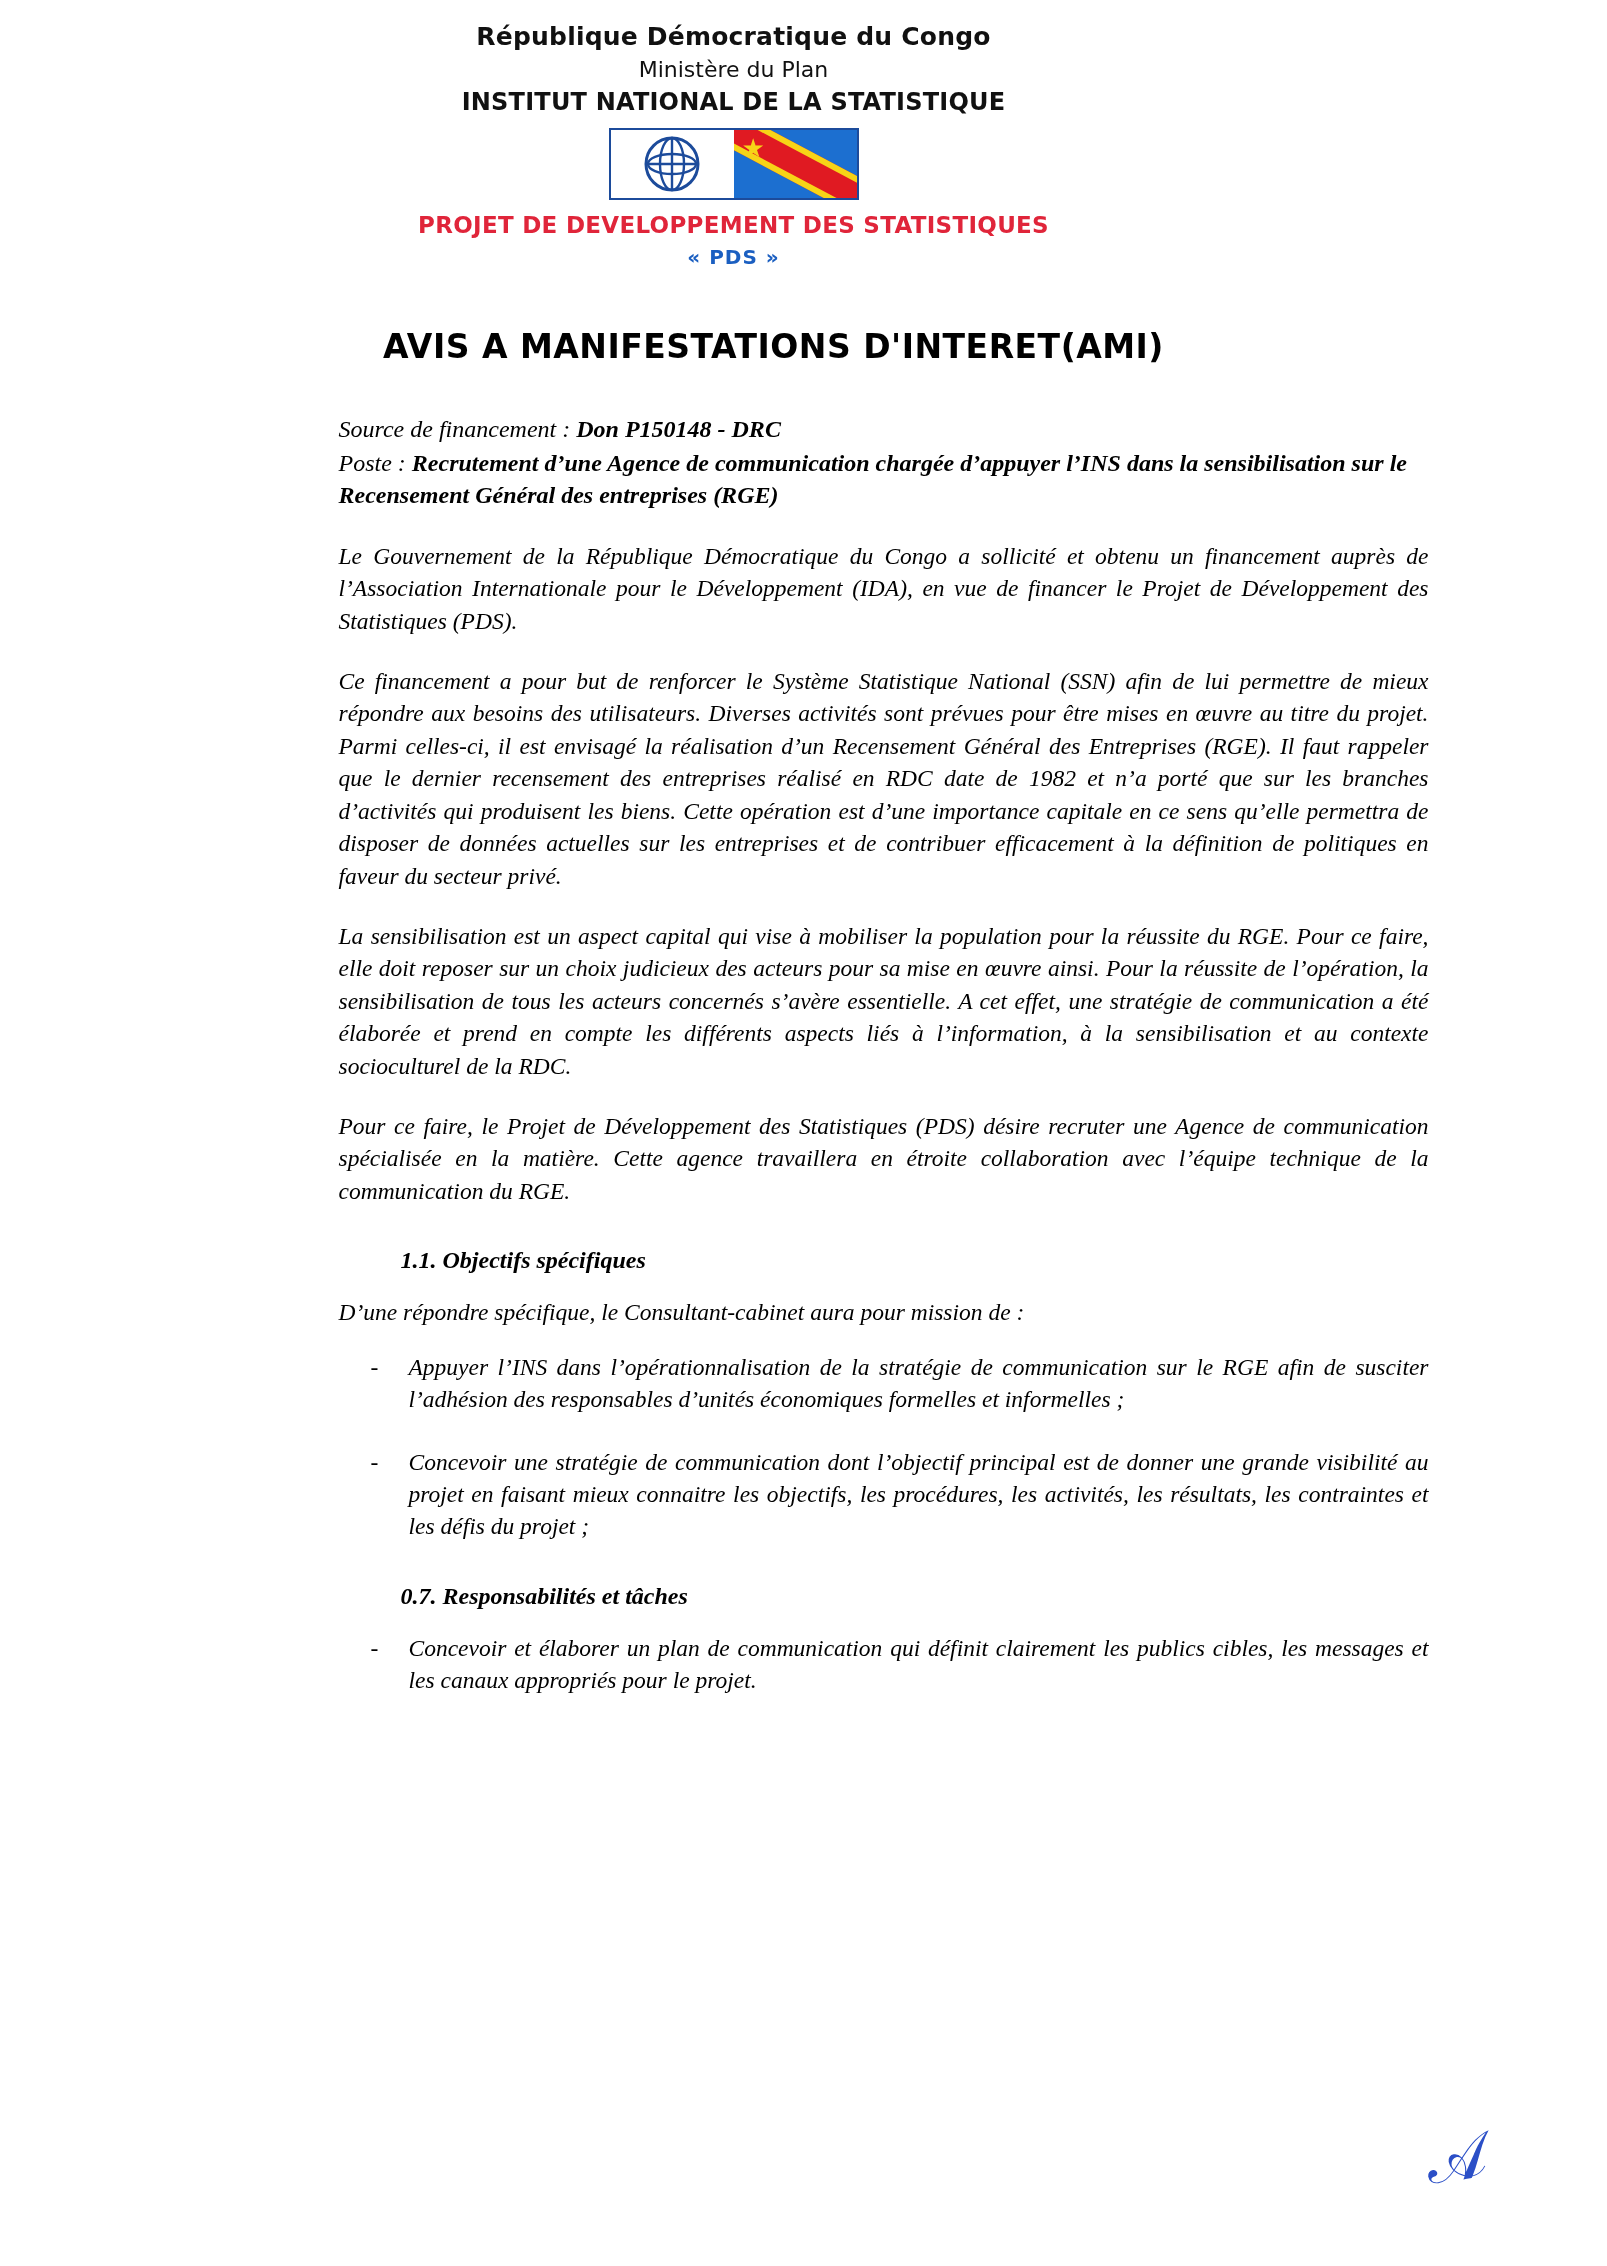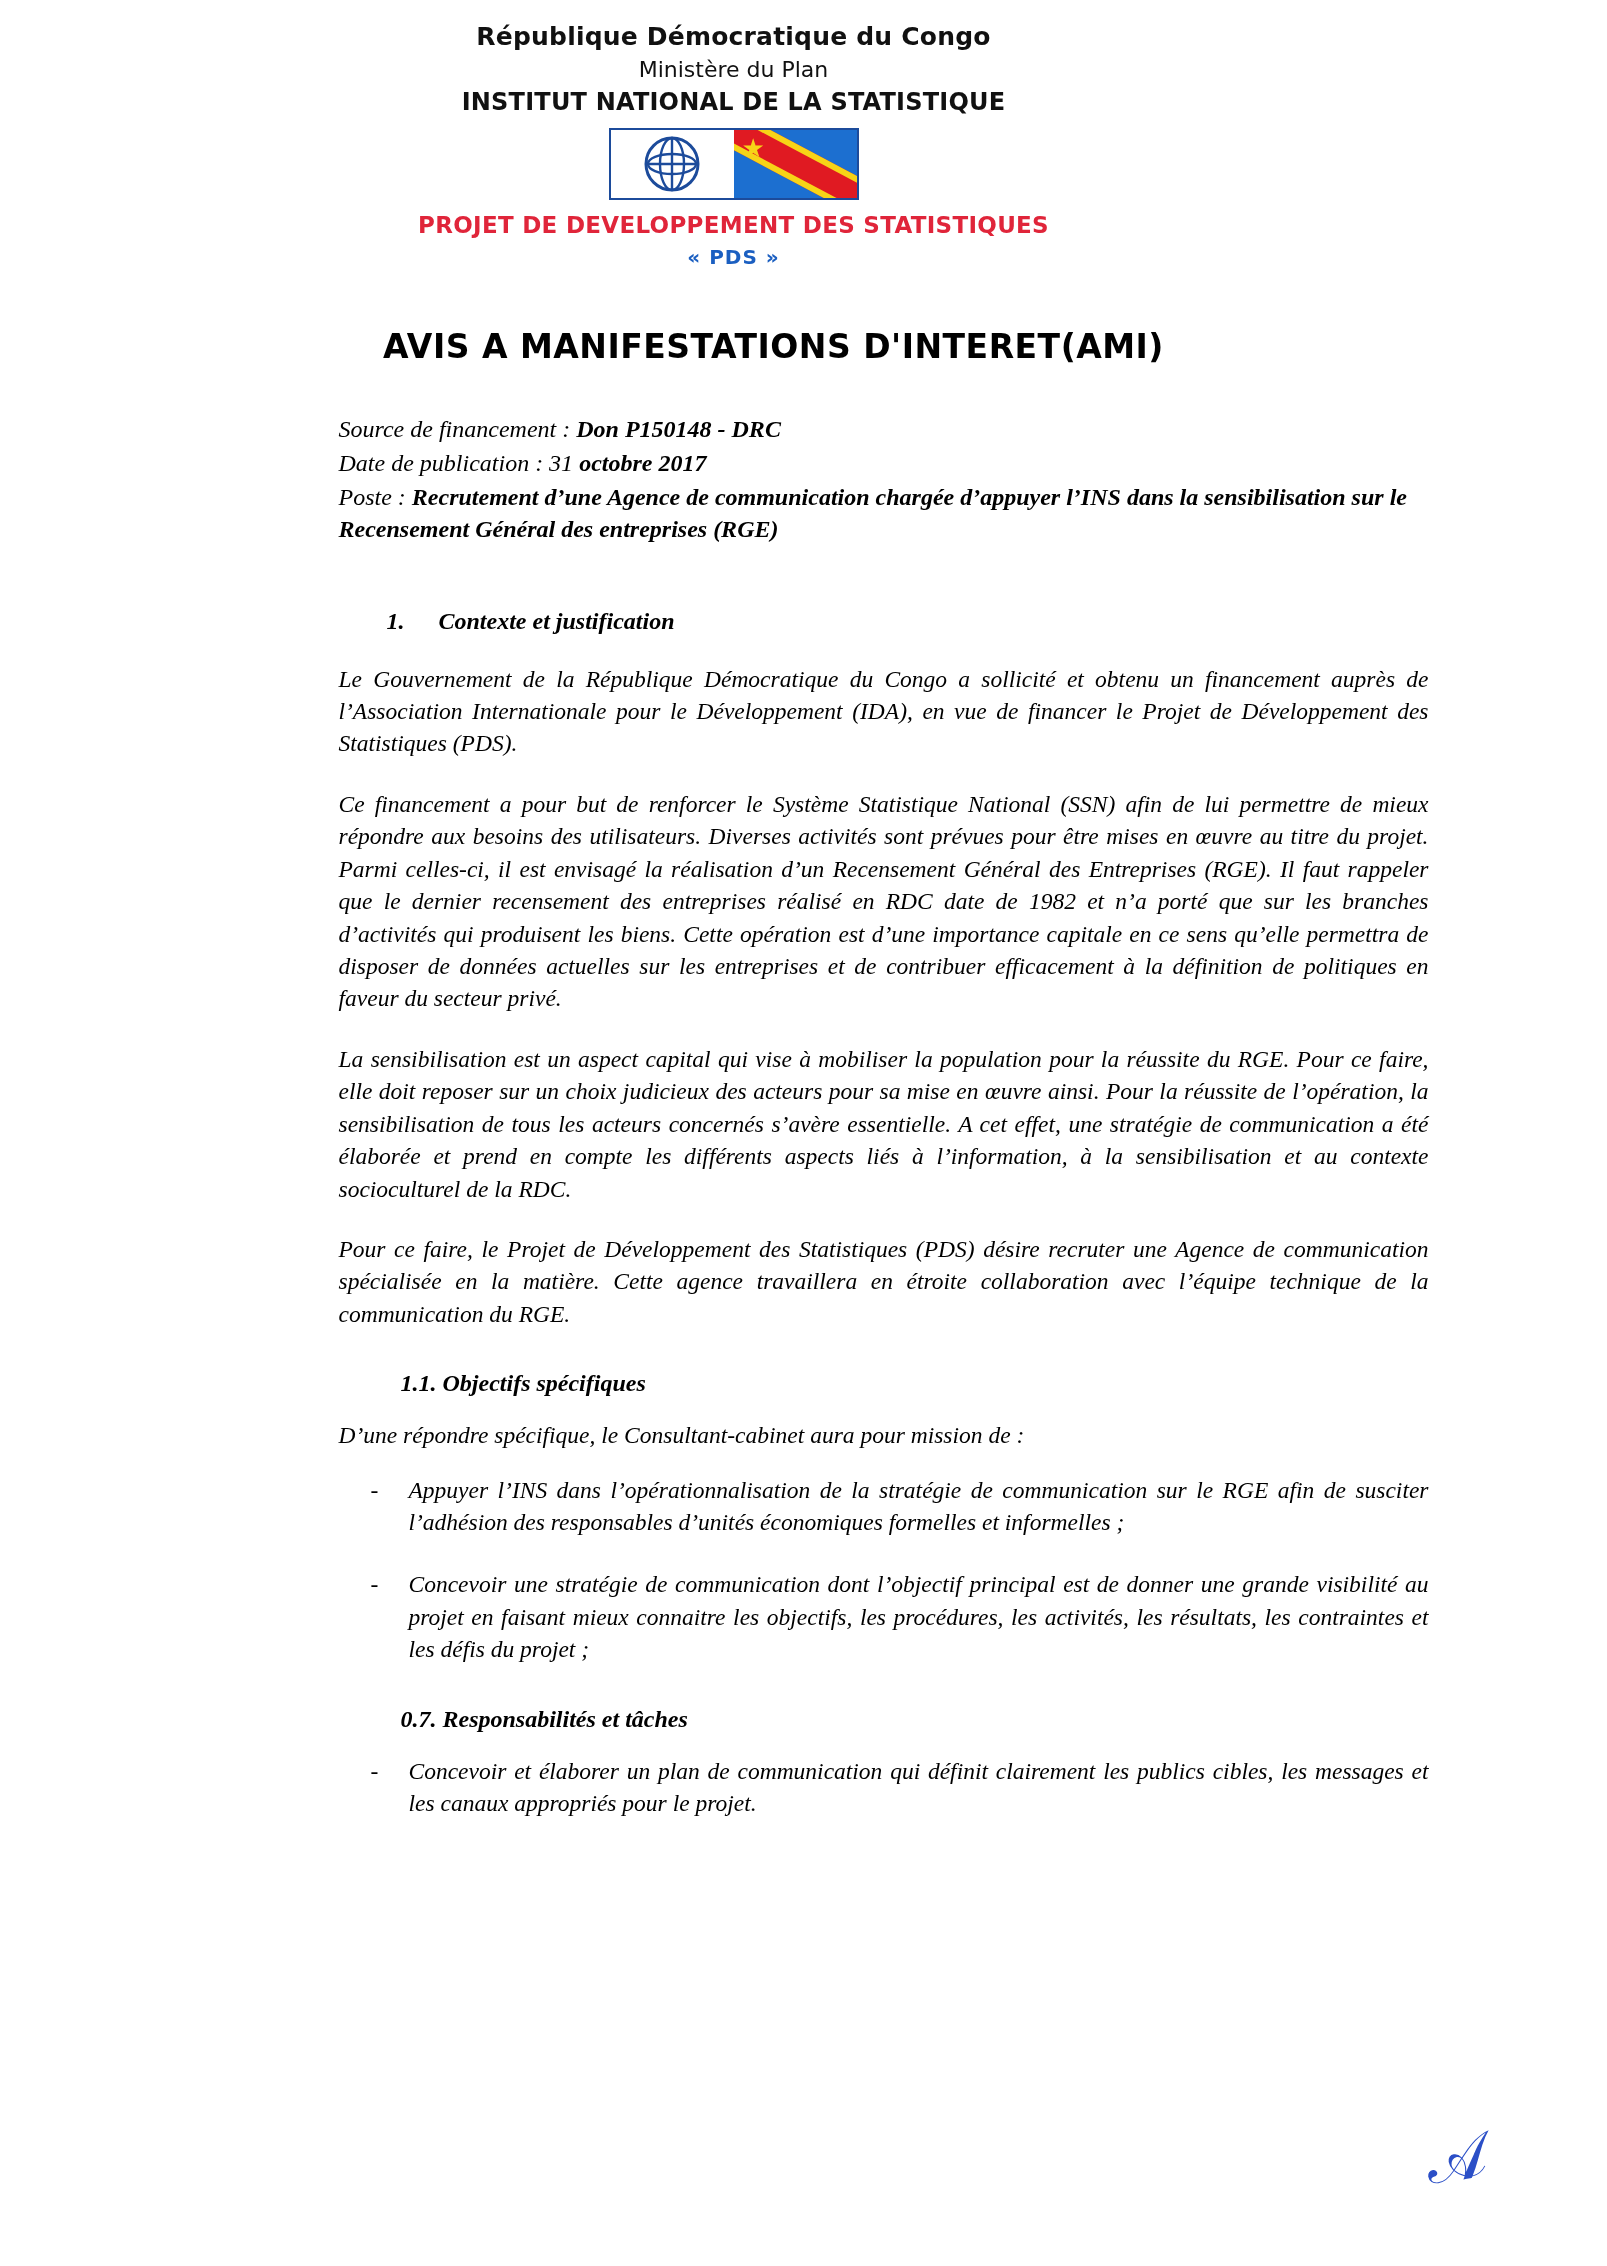--- a/index.html
+++ b/index.html
@@ -243,30 +243,24 @@
 
   <div class="main-title">AVIS A MANIFESTATIONS D'INTERET(AMI)</div>
 
   <div class="body-block">
 
     <div class="meta">
       <div>
         <span>Source de financement : </span><b>Don P150148 - DRC</b>
       </div>
       <div>
-        <span>Date de publication : 31 </span><b>octobre 2017</b>
-      </div>
-      <div>
         <span>Poste : </span><b>Recrutement d’une Agence de communication chargée d’appuyer l’INS dans la sensibilisation sur le Recensement Général des entreprises (RGE)</b>
       </div>
     </div>
 
-    <div class="section-num">
-      <span class="num">1.</span><span>Contexte et justification</span>
-    </div>
 
     <p class="para">Le Gouvernement de la République Démocratique du Congo a sollicité et obtenu un financement auprès de l’Association Internationale pour le Développement (IDA), en vue de financer le Projet de Développement des Statistiques (PDS).</p>
     <p class="para">Ce financement a pour but de renforcer le Système Statistique National (SSN) afin de lui permettre de mieux répondre aux besoins des utilisateurs. Diverses activités sont prévues pour être mises en œuvre au titre du projet. Parmi celles-ci, il est envisagé la réalisation d’un Recensement Général des Entreprises (RGE). Il faut rappeler que le dernier recensement des entreprises réalisé en RDC date de 1982 et n’a porté que sur les branches d’activités qui produisent les biens. Cette opération est d’une importance capitale en ce sens qu’elle permettra de disposer de données actuelles sur les entreprises et de contribuer efficacement à la définition de politiques en faveur du secteur privé.</p>
     <p class="para">La sensibilisation est un aspect capital qui vise à mobiliser la population pour la réussite du RGE. Pour ce faire, elle doit reposer sur un choix judicieux des acteurs pour sa mise en œuvre ainsi. Pour la réussite de l’opération, la sensibilisation de tous les acteurs concernés s’avère essentielle. A cet effet, une stratégie de communication a été élaborée et prend en compte les différents aspects liés à l’information, à la sensibilisation et au contexte socioculturel de la RDC.</p>
     <p class="para">Pour ce faire, le Projet de Développement des Statistiques (PDS) désire recruter une Agence de communication spécialisée en la matière. Cette agence travaillera en étroite collaboration avec l’équipe technique de la communication du RGE.</p>
 
     <div class="sub-head">1.1. Objectifs spécifiques</div>
     <div class="lead">D’une répondre spécifique, le Consultant-cabinet  aura pour mission de :</div>
     <ul class="dashlist">
       <li>Appuyer l’INS dans l’opérationnalisation de la stratégie de communication sur le RGE afin de susciter l’adhésion des responsables d’unités économiques formelles et informelles ;</li>

